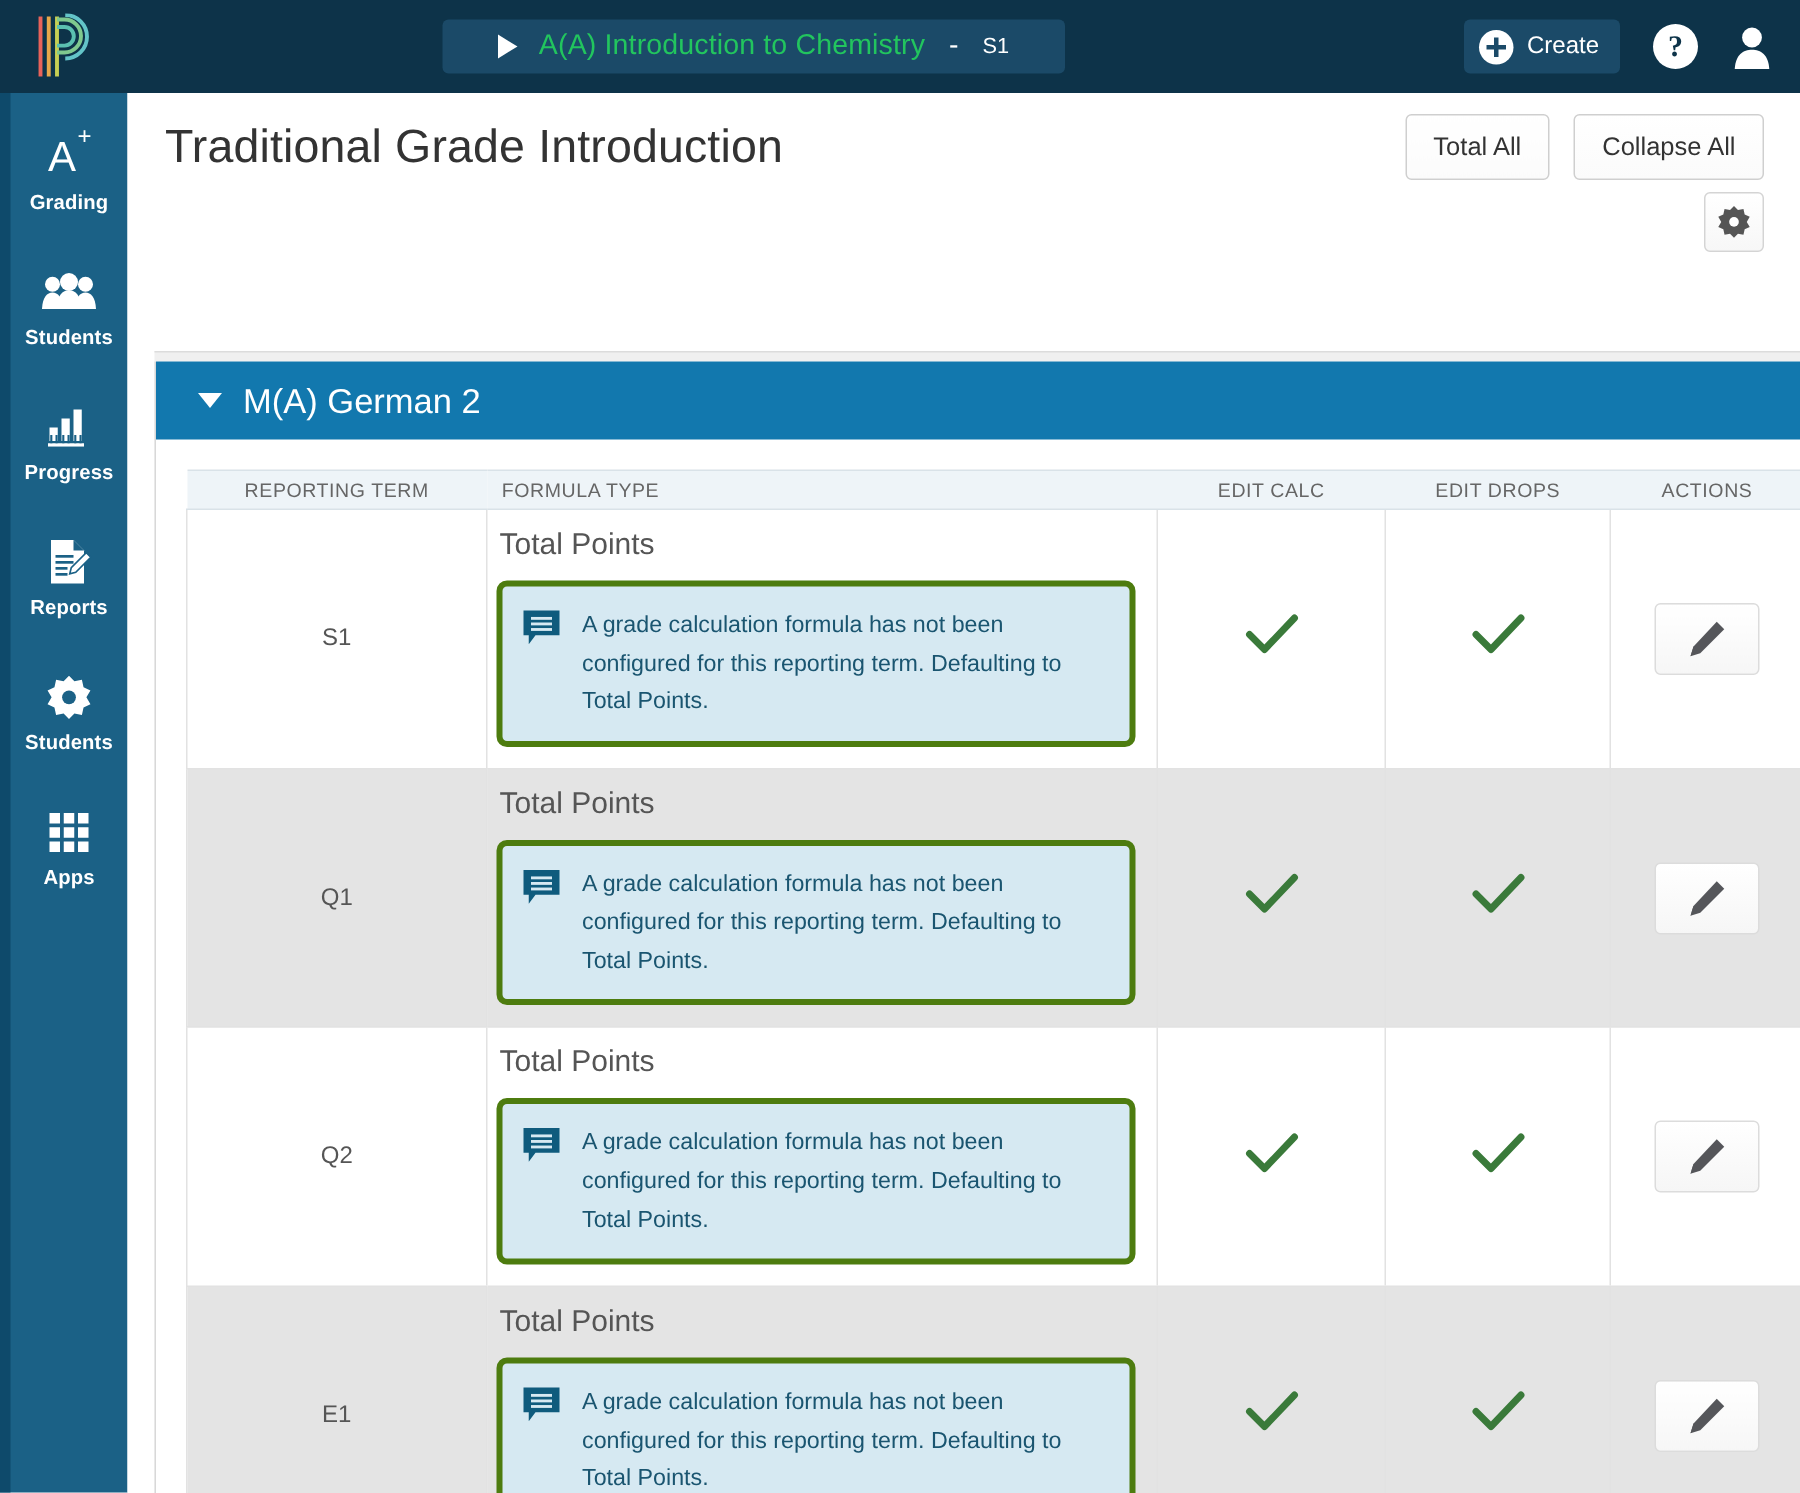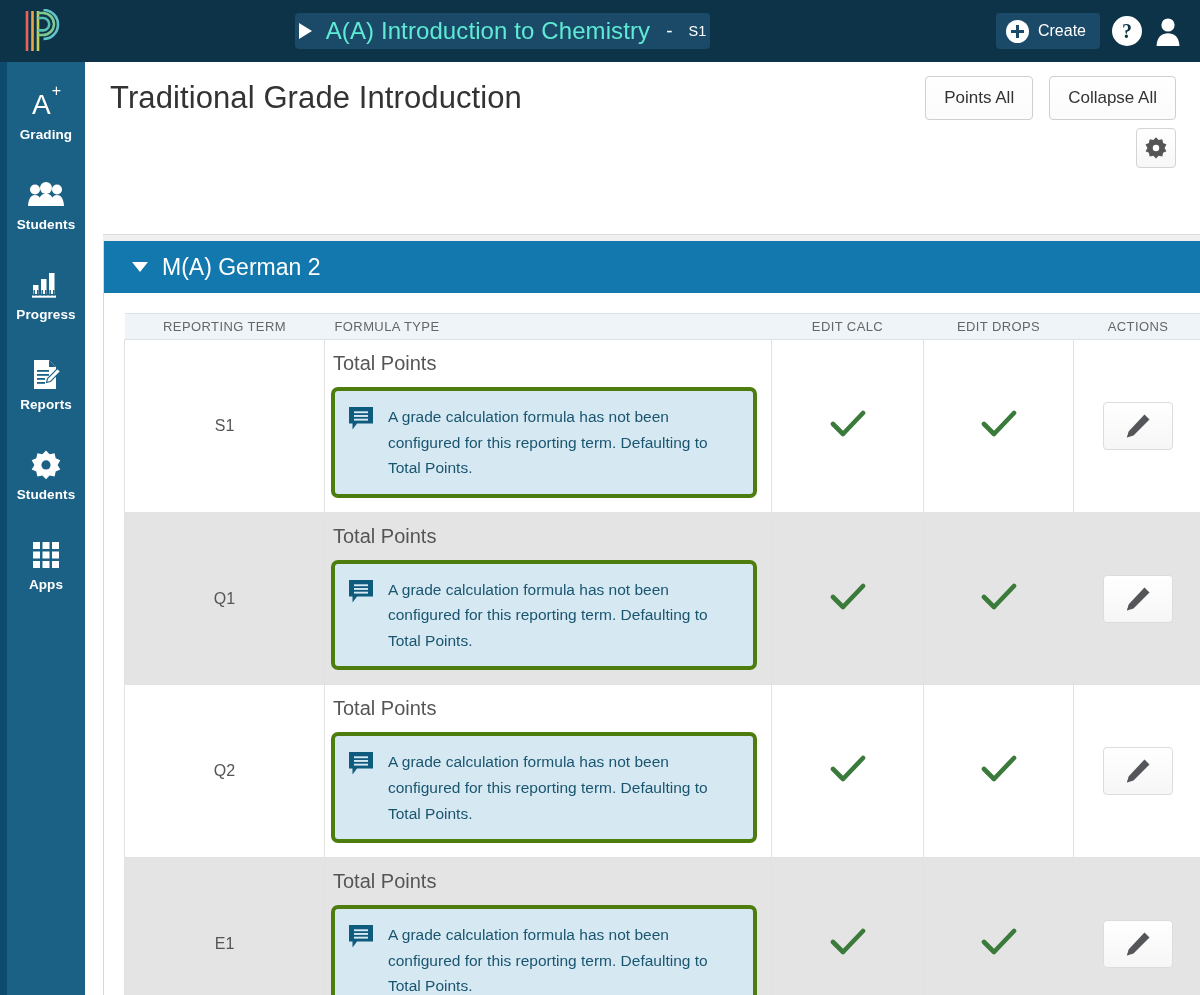--- a/index.html
+++ b/index.html
@@ -35,28 +35,28 @@
     cursor: pointer;
   }
   .play-tri {
     width: 0; height: 0;
     border-left: 13px solid #ffffff;
     border-top: 8px solid transparent;
     border-bottom: 8px solid transparent;
     display: block;
   }
   .course-name {
-    color: #5eead4; font-size: 24px; letter-spacing: .1px;
+    color: #22c55e; font-size: 19px; letter-spacing: .1px;
   }
   .course-dash { color: #ffffff; font-size: 19px; padding: 0 2px; }
   .course-term { color: #ffffff; font-size: 14.5px; font-weight: 400; }
 
   .top-right {
     position: absolute; right: 18px; top: 0; height: 62px;
-    display: flex; align-items: center; gap: 12px;
+    display: flex; align-items: center; gap: 22px;
   }
   .create-btn {
     background: #1b4a68;
     border-radius: 4px;
     height: 36px; padding: 0 14px 0 10px;
     display: flex; align-items: center; gap: 9px;
     cursor: pointer; border: none;
   }
   .plus-circle {
     width: 23px; height: 23px; border-radius: 50%;
@@ -332,21 +332,21 @@
     </span>
     <span class="nav-label">Apps</span>
   </div>
 </div>
 
 <div class="main">
 
   <div class="page-head">
     <div class="page-title">Traditional Grade Introduction</div>
     <div class="head-actions">
-      <button class="plain-btn">Points All</button>
+      <button class="plain-btn">Total All</button>
       <button class="plain-btn">Collapse All</button>
     </div>
     <div class="gear-btn">
       <svg width="22" height="22" viewBox="0 0 30 30">
         <path d="M15 0.5 L18.6 4.2 L23.6 3.2 L24.7 8.2 L29.3 10.3 L26.6 14.9 L29.3 19.5 L24.7 21.6 L23.6 26.6 L18.6 25.6 L15 29.3 L11.4 25.6 L6.4 26.6 L5.3 21.6 L0.7 19.5 L3.4 14.9 L0.7 10.3 L5.3 8.2 L6.4 3.2 L11.4 4.2 Z" fill="#555555"></path>
         <circle cx="15" cy="14.9" r="4.4" fill="#ffffff"></circle>
       </svg>
     </div>
   </div>
 

